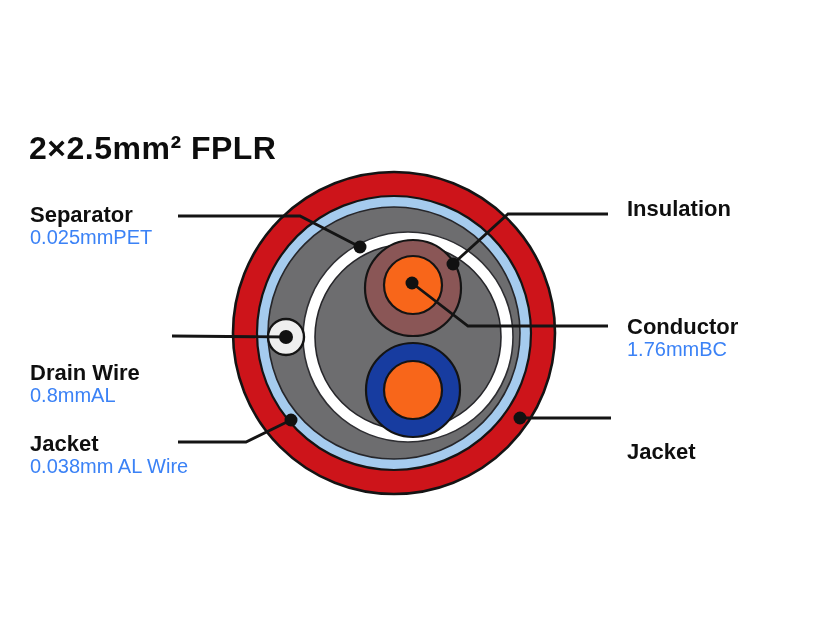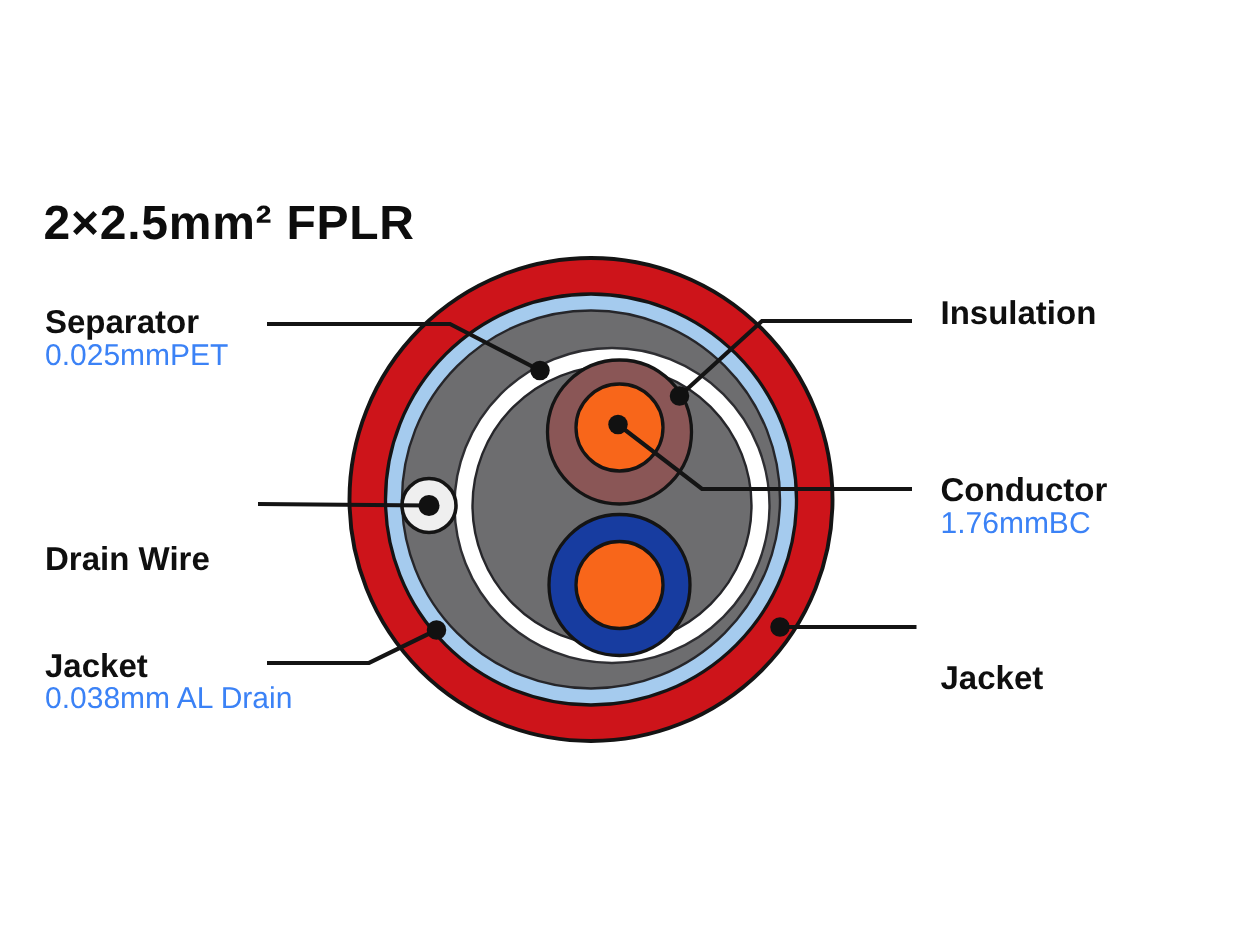--- a/index.html
+++ b/index.html
@@ -112,25 +112,26 @@
     <circle class="dot" cx="520" cy="418" r="6.5"></circle>
   </svg>
 
   <div class="callout" id="callout-separator">
     <div class="cname">Separator</div>
     <div class="cvalue">0.025mmPET</div>
   </div>
 
   <div class="callout" id="callout-drainwire">
     <div class="cname">Drain Wire</div>
+    <div class="cvalue">0.8mmAL</div>
   </div>
 
   <div class="callout" id="callout-shield">
     <div class="cname">Jacket</div>
-    <div class="cvalue">0.038mm AL Drain</div>
+    <div class="cvalue">0.038mm AL Wire</div>
   </div>
 
   <div class="callout" id="callout-insulation">
     <div class="cname">Insulation</div>
   </div>
 
   <div class="callout" id="callout-conductor">
     <div class="cname">Conductor</div>
     <div class="cvalue">1.76mmBC</div>
   </div>

